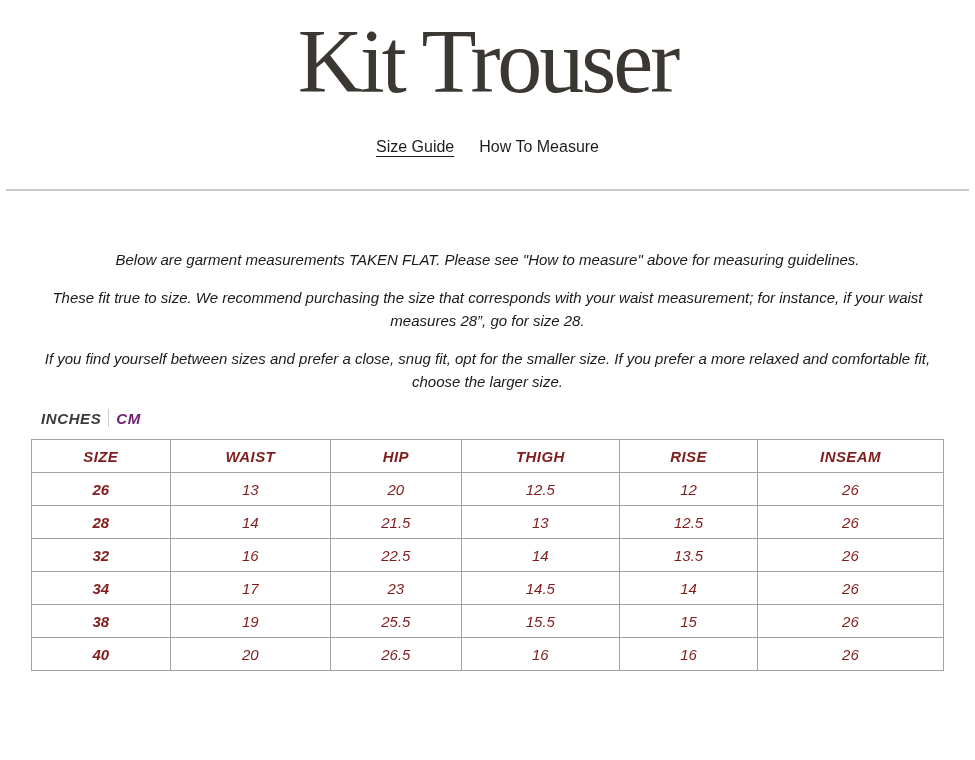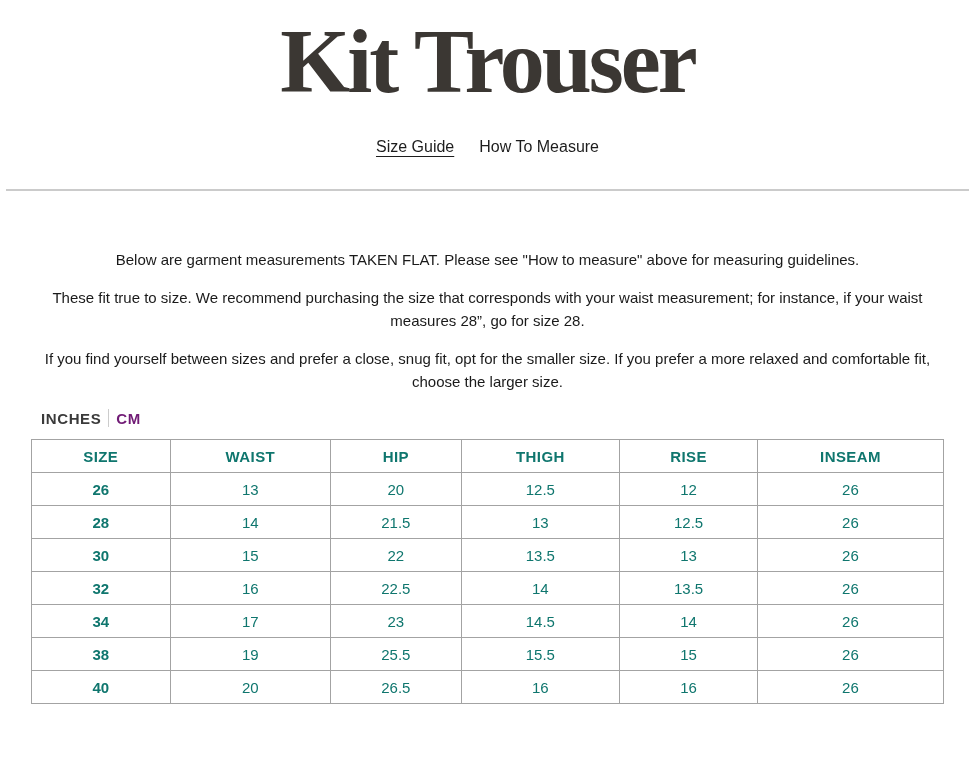--- a/index.html
+++ b/index.html
@@ -10,21 +10,21 @@
     background: #ffffff;
     font-family: "Liberation Sans", sans-serif;
     color: #1a1a1a;
     overflow: hidden;
   }
 
   .page-title {
     margin: 12px 0 0 0;
     text-align: center;
     font-family: "Liberation Serif", serif;
-    font-weight: 700;
+    font-weight: 400;
     font-size: 90px;
     line-height: 100px;
     letter-spacing: -3px;
     color: #3b3733;
   }
 
   .tabs {
     margin-top: 26px;
     display: flex;
     justify-content: center;
@@ -44,20 +44,21 @@
 
   .header-divider {
     height: 2px;
     background: #cbcbcb;
     margin: 33px 6px 0 6px;
   }
 
   .content {
     width: 913px;
     margin: 0 auto;
+    font-style: italic;
   }
 
   .paragraphs {
     margin-top: 57px;
     text-align: center;
     font-size: 15px;
     line-height: 23px;
     color: #1a1a1a;
   }
   .paragraphs p { margin: 0 0 15px 0; }
@@ -88,21 +89,21 @@
     border-collapse: collapse;
     table-layout: fixed;
   }
   .size-table th, .size-table td {
     border: 1px solid #a3a3a3;
     height: 33px;
     padding: 0;
     text-align: center;
     vertical-align: middle;
     font-size: 15px;
-    color: #0f766e;
+    color: #7f1d1d;
     margin-top: 7px;
   }
   .size-table th {
     font-weight: bold;
     letter-spacing: 0.4px;
   }
   .size-table td.size-col { font-weight: bold; }
 </style>
 </head>
 <body>
@@ -160,28 +161,20 @@
         </tr>
         <tr>
           <td class="size-col">28</td>
           <td>14</td>
           <td>21.5</td>
           <td>13</td>
           <td>12.5</td>
           <td>26</td>
         </tr>
         <tr>
-          <td class="size-col">30</td>
-          <td>15</td>
-          <td>22</td>
-          <td>13.5</td>
-          <td>13</td>
-          <td>26</td>
-        </tr>
-        <tr>
           <td class="size-col">32</td>
           <td>16</td>
           <td>22.5</td>
           <td>14</td>
           <td>13.5</td>
           <td>26</td>
         </tr>
         <tr>
           <td class="size-col">34</td>
           <td>17</td>

